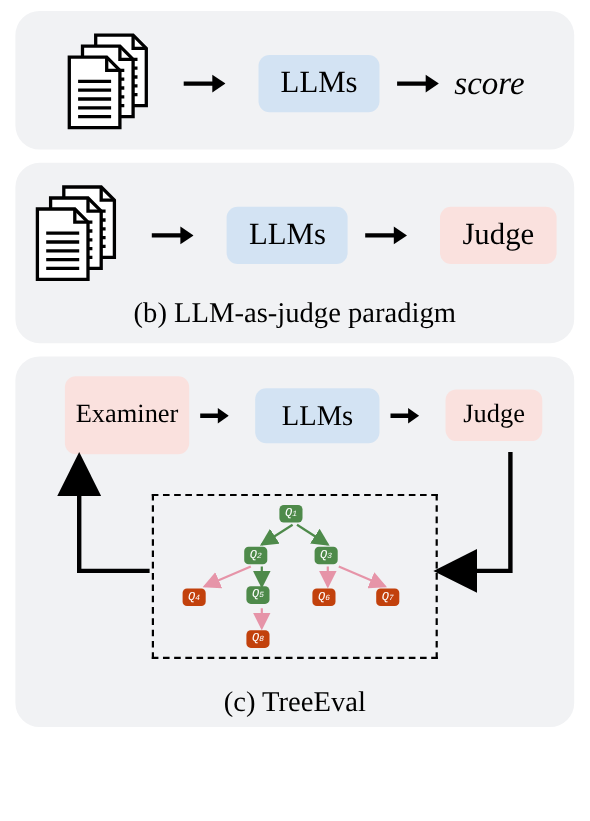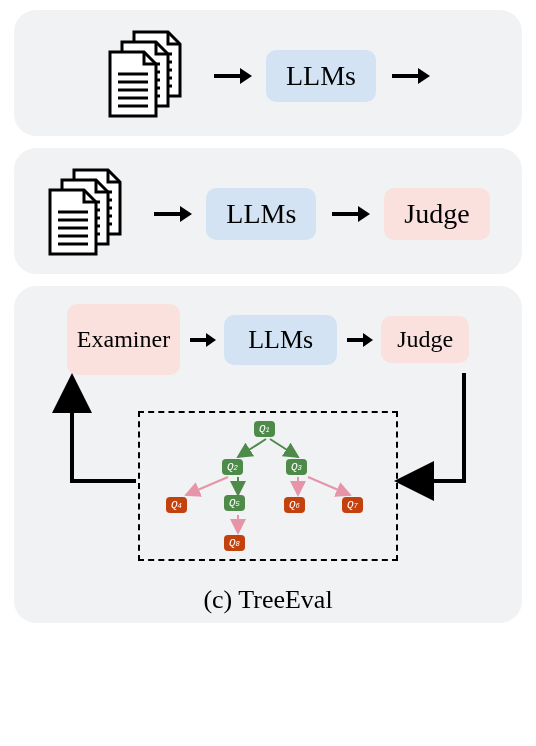--- a/index.html
+++ b/index.html
@@ -34,20 +34,21 @@
     margin-top: 8px;
   }
   .box {
     border-radius: 10px;
     font-size: 28px;
     padding: 10px 20px;
     text-align: left;
     display: inline-flex;
     align-items: center;
     justify-content: center;
+    margin-left: 16px;
   }
   .box-blue { background: #d3e3f3; }
   .box-pink { background: #fae1de; }
   .box-pink-sm { background: #fae1de; font-size: 24px; padding: 22px 10px; }
   .score {
     font-style: italic;
     font-size: 30px;
   }
   .arrow-h {
     width: 40px;
@@ -141,20 +142,21 @@
     </svg>
     <svg class="arrow-h" viewBox="0 0 40 24">
       <line x1="2" y1="12" x2="30" y2="12" stroke="#000" stroke-width="4"></line>
       <polygon points="28,4 40,12 28,20" fill="#000"></polygon>
     </svg>
     <div class="box box-blue">LLMs</div>
     <svg class="arrow-h" viewBox="0 0 40 24">
       <line x1="2" y1="12" x2="30" y2="12" stroke="#000" stroke-width="4"></line>
       <polygon points="28,4 40,12 28,20" fill="#000"></polygon>
     </svg>
+    <span class="score">score</span>
   </div>
 </div>
 
 <div class="panel">
   <div class="row">
     <svg class="docs" viewBox="0 0 92 96">
       <use href="#docshape" x="24" y="0"></use>
       <use href="#docshape" x="12" y="10"></use>
       <use href="#docshape" x="0" y="20"></use>
     </svg>
@@ -162,20 +164,21 @@
       <line x1="2" y1="12" x2="30" y2="12" stroke="#000" stroke-width="4"></line>
       <polygon points="28,4 40,12 28,20" fill="#000"></polygon>
     </svg>
     <div class="box box-blue">LLMs</div>
     <svg class="arrow-h" viewBox="0 0 40 24">
       <line x1="2" y1="12" x2="30" y2="12" stroke="#000" stroke-width="4"></line>
       <polygon points="28,4 40,12 28,20" fill="#000"></polygon>
     </svg>
     <div class="box box-pink">Judge</div>
   </div>
+  <div class="caption">(b) LLM-as-judge paradigm</div>
 </div>
 
 <div class="panel" style="padding-bottom:8px;">
   <div class="row" style="gap:8px;">
     <div class="box box-pink-sm">Examiner</div>
     <svg class="arrow-h-sm" viewBox="0 0 28 20">
       <line x1="2" y1="10" x2="20" y2="10" stroke="#000" stroke-width="4"></line>
       <polygon points="18,3 28,10 18,17" fill="#000"></polygon>
     </svg>
     <div class="box box-blue" style="font-size:26px;padding:10px 24px;">LLMs</div>

